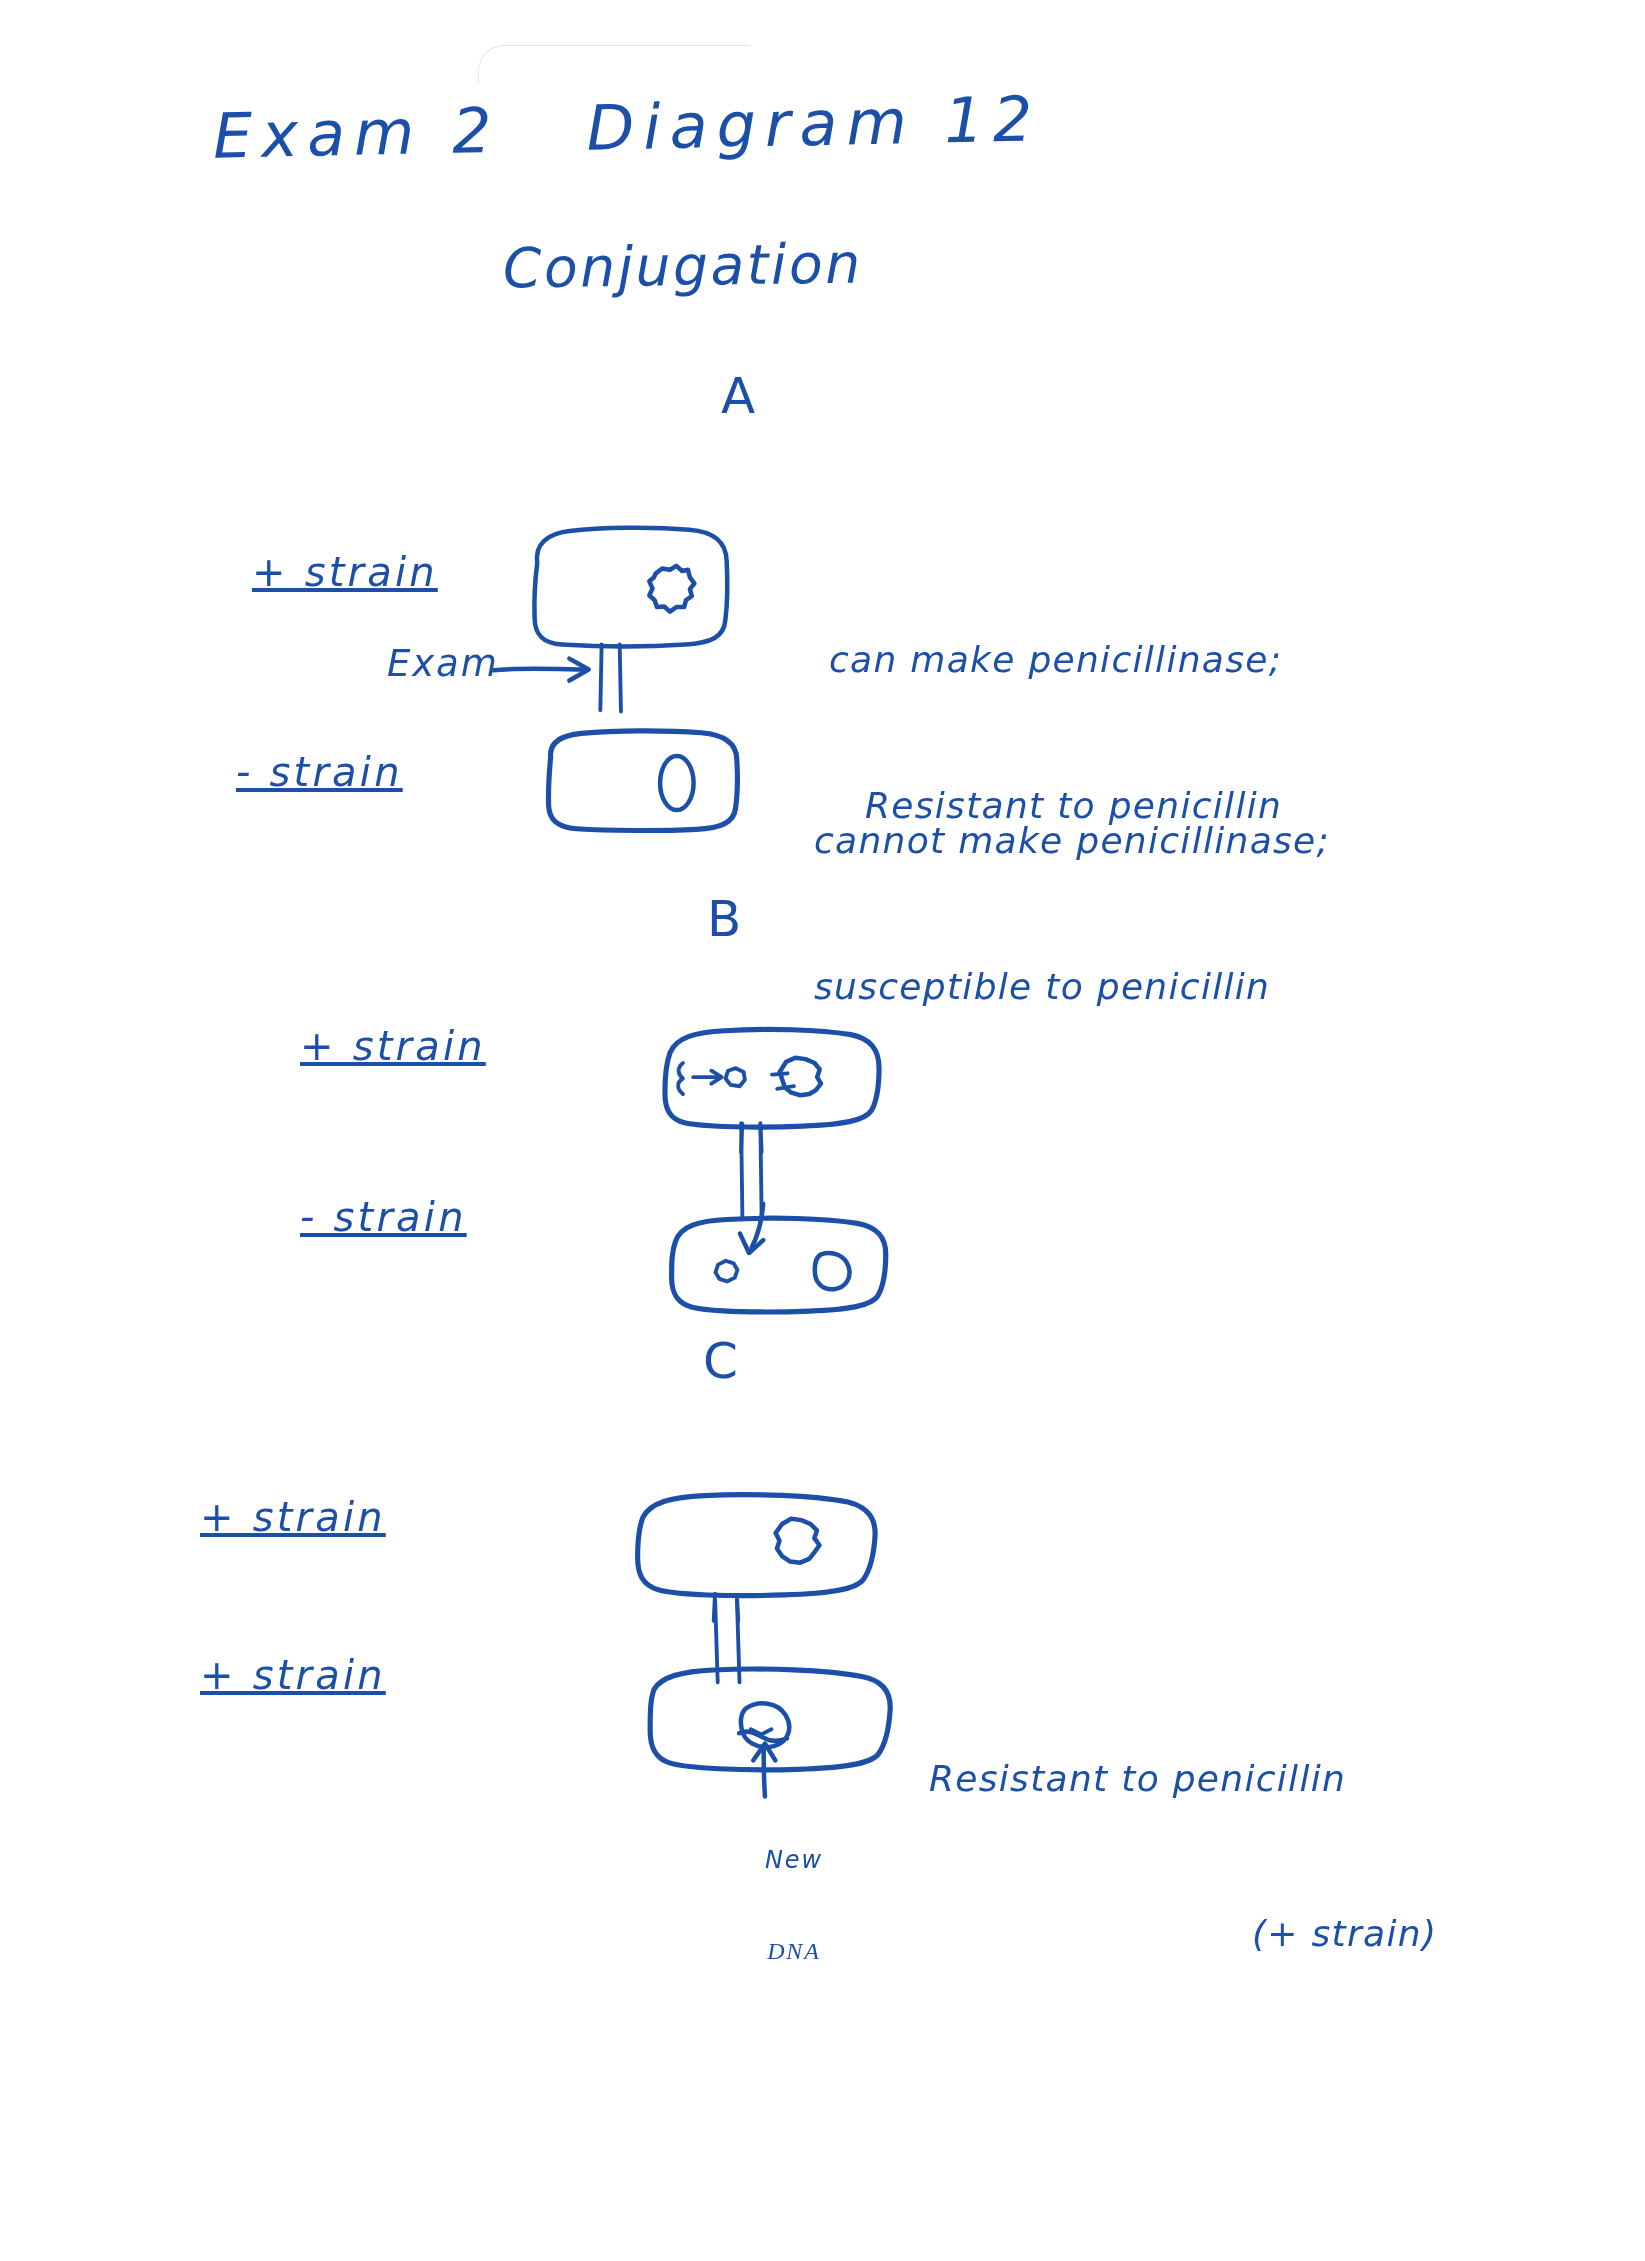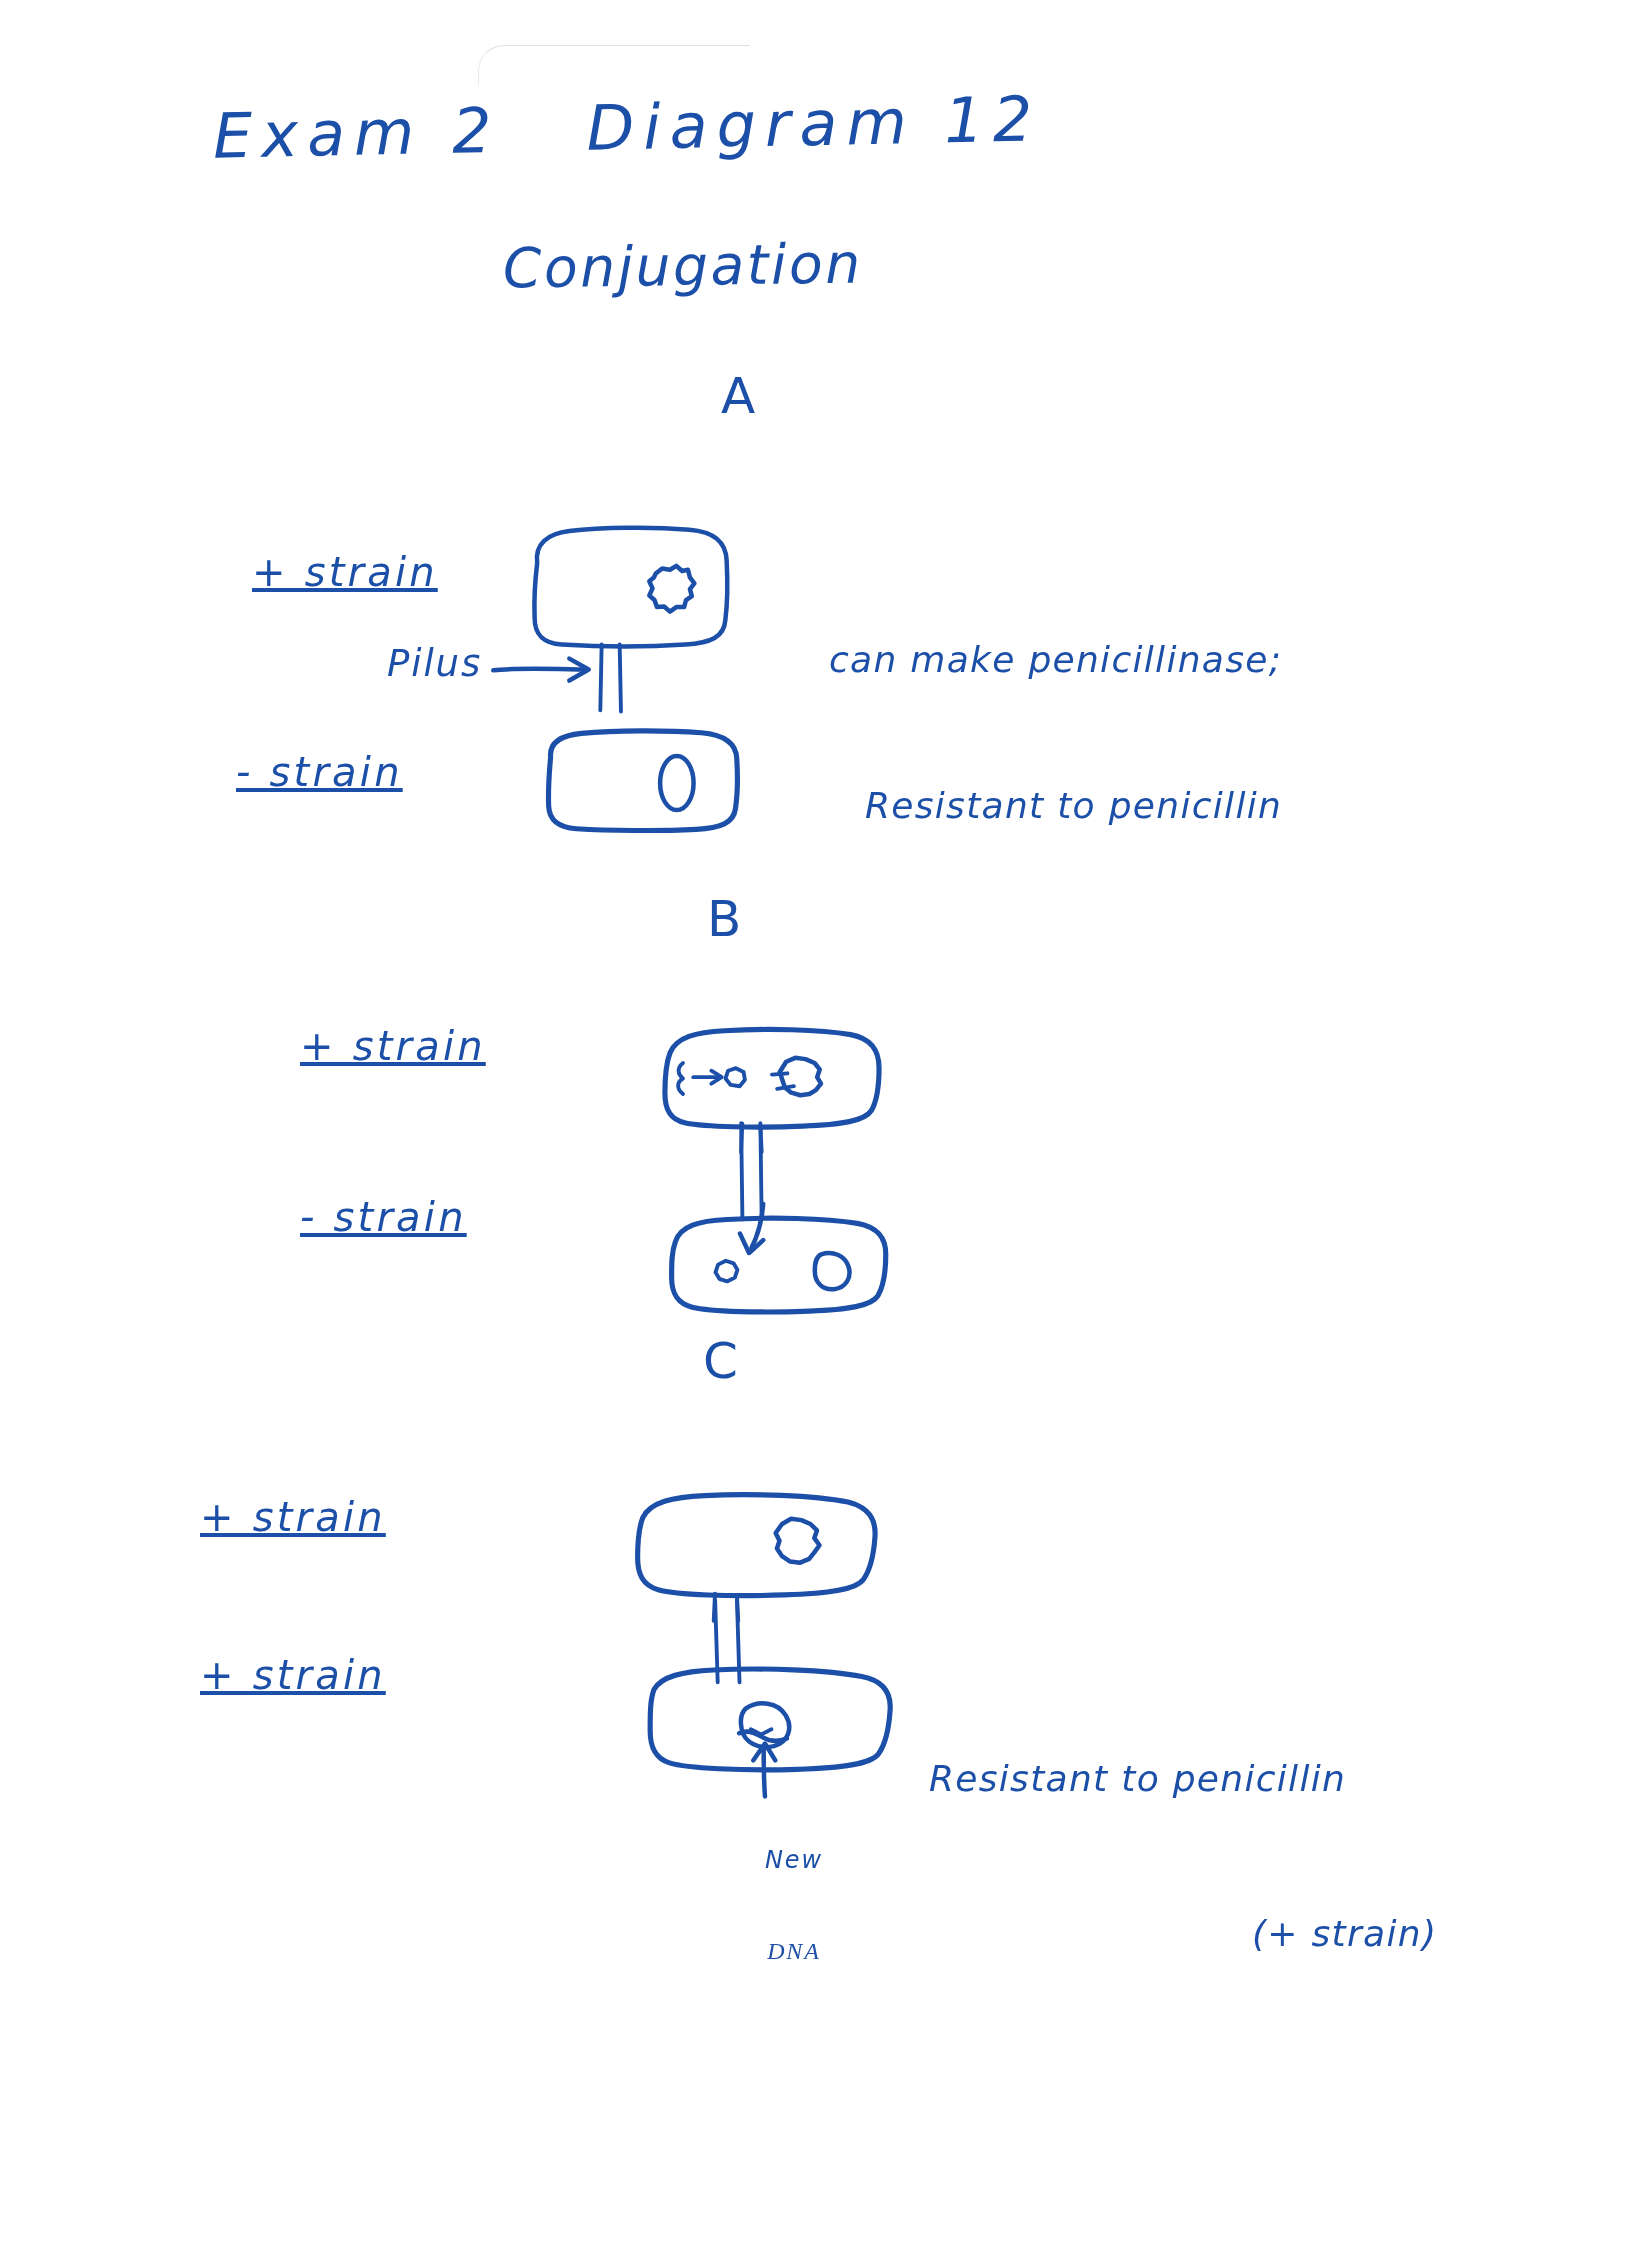--- a/index.html
+++ b/index.html
@@ -120,41 +120,45 @@
 
     <path d="M 206,78 L 216,70 L 228,72 L 238,66 L 247,74 L 256,72 L 259,84
              L 266,93 L 259,102 L 262,113 L 253,119 L 250,130 L 238,130
              L 228,137 L 219,129 L 208,130 L 204,119 L 196,112 L 201,101
              L 196,90 L 203,84 Z" stroke-width="7"></path>
 
     <line x1="122" y1="188" x2="120" y2="290" stroke-width="6"></line>
     <line x1="150" y1="188" x2="152" y2="292" stroke-width="6"></line>
   </svg>
 
-  <div class="ink hw pilus-label" style="left:387px; top:645px;">Pilus</div>
+  <div class="ink hw pilus-label" style="left:387px; top:645px;">Exam</div>
   <svg class="draw" style="left:492px; top:652px;" width="116" height="39" viewBox="0 0 180 60">
     <path d="M 2,28 C 40,24 90,26 146,27" stroke-width="7"></path>
     <path d="M 120,10 L 150,27 L 120,44" stroke-width="7"></path>
   </svg>
 
   <div class="ink hw note" style="left:829px; top:539px;text-align:right;">
     <div>can make penicillinase;</div>
     <div>Resistant to penicillin</div>
   </div>
 
   <div class="ink hw strain-label" style="left:236px; top:752px;">- strain</div>
 
   <svg class="draw" style="left:539px; top:726px;" width="219" height="123" viewBox="0 0 340 190">
     <path d="M 18,48 C 16,26 34,14 66,11 C 118,6 198,6 252,10
              C 288,13 306,26 307,50 C 309,82 308,108 305,128
              C 302,150 282,158 244,160 C 186,163 106,162 58,159
              C 30,157 16,146 15,124 C 14,98 16,70 18,48 Z" stroke-width="8"></path>
     <ellipse cx="214" cy="88" rx="26" ry="42" stroke-width="7"></ellipse>
   </svg>
 
+  <div class="ink hw note" style="left:814px; top:720px;">
+    <div>cannot make penicillinase;</div>
+    <div>susceptible to penicillin</div>
+  </div>
 
   <div class="ink hw section-letter" style="left:707px; top:894px;">B</div>
 
   <div class="ink hw strain-label" style="left:300px; top:1026px;">+ strain</div>
 
   <svg class="draw" style="left:657px; top:1023px;" width="239" height="129" viewBox="0 0 370 200">
     <path d="M 20,46 C 30,22 60,14 104,12 C 170,8 252,10 300,18
              C 332,24 344,42 344,70 C 344,100 340,122 332,136
              C 322,152 286,158 226,160 C 150,163 74,161 44,155
              C 20,150 12,134 12,108 C 12,84 14,62 20,46 Z" stroke-width="8"></path>

